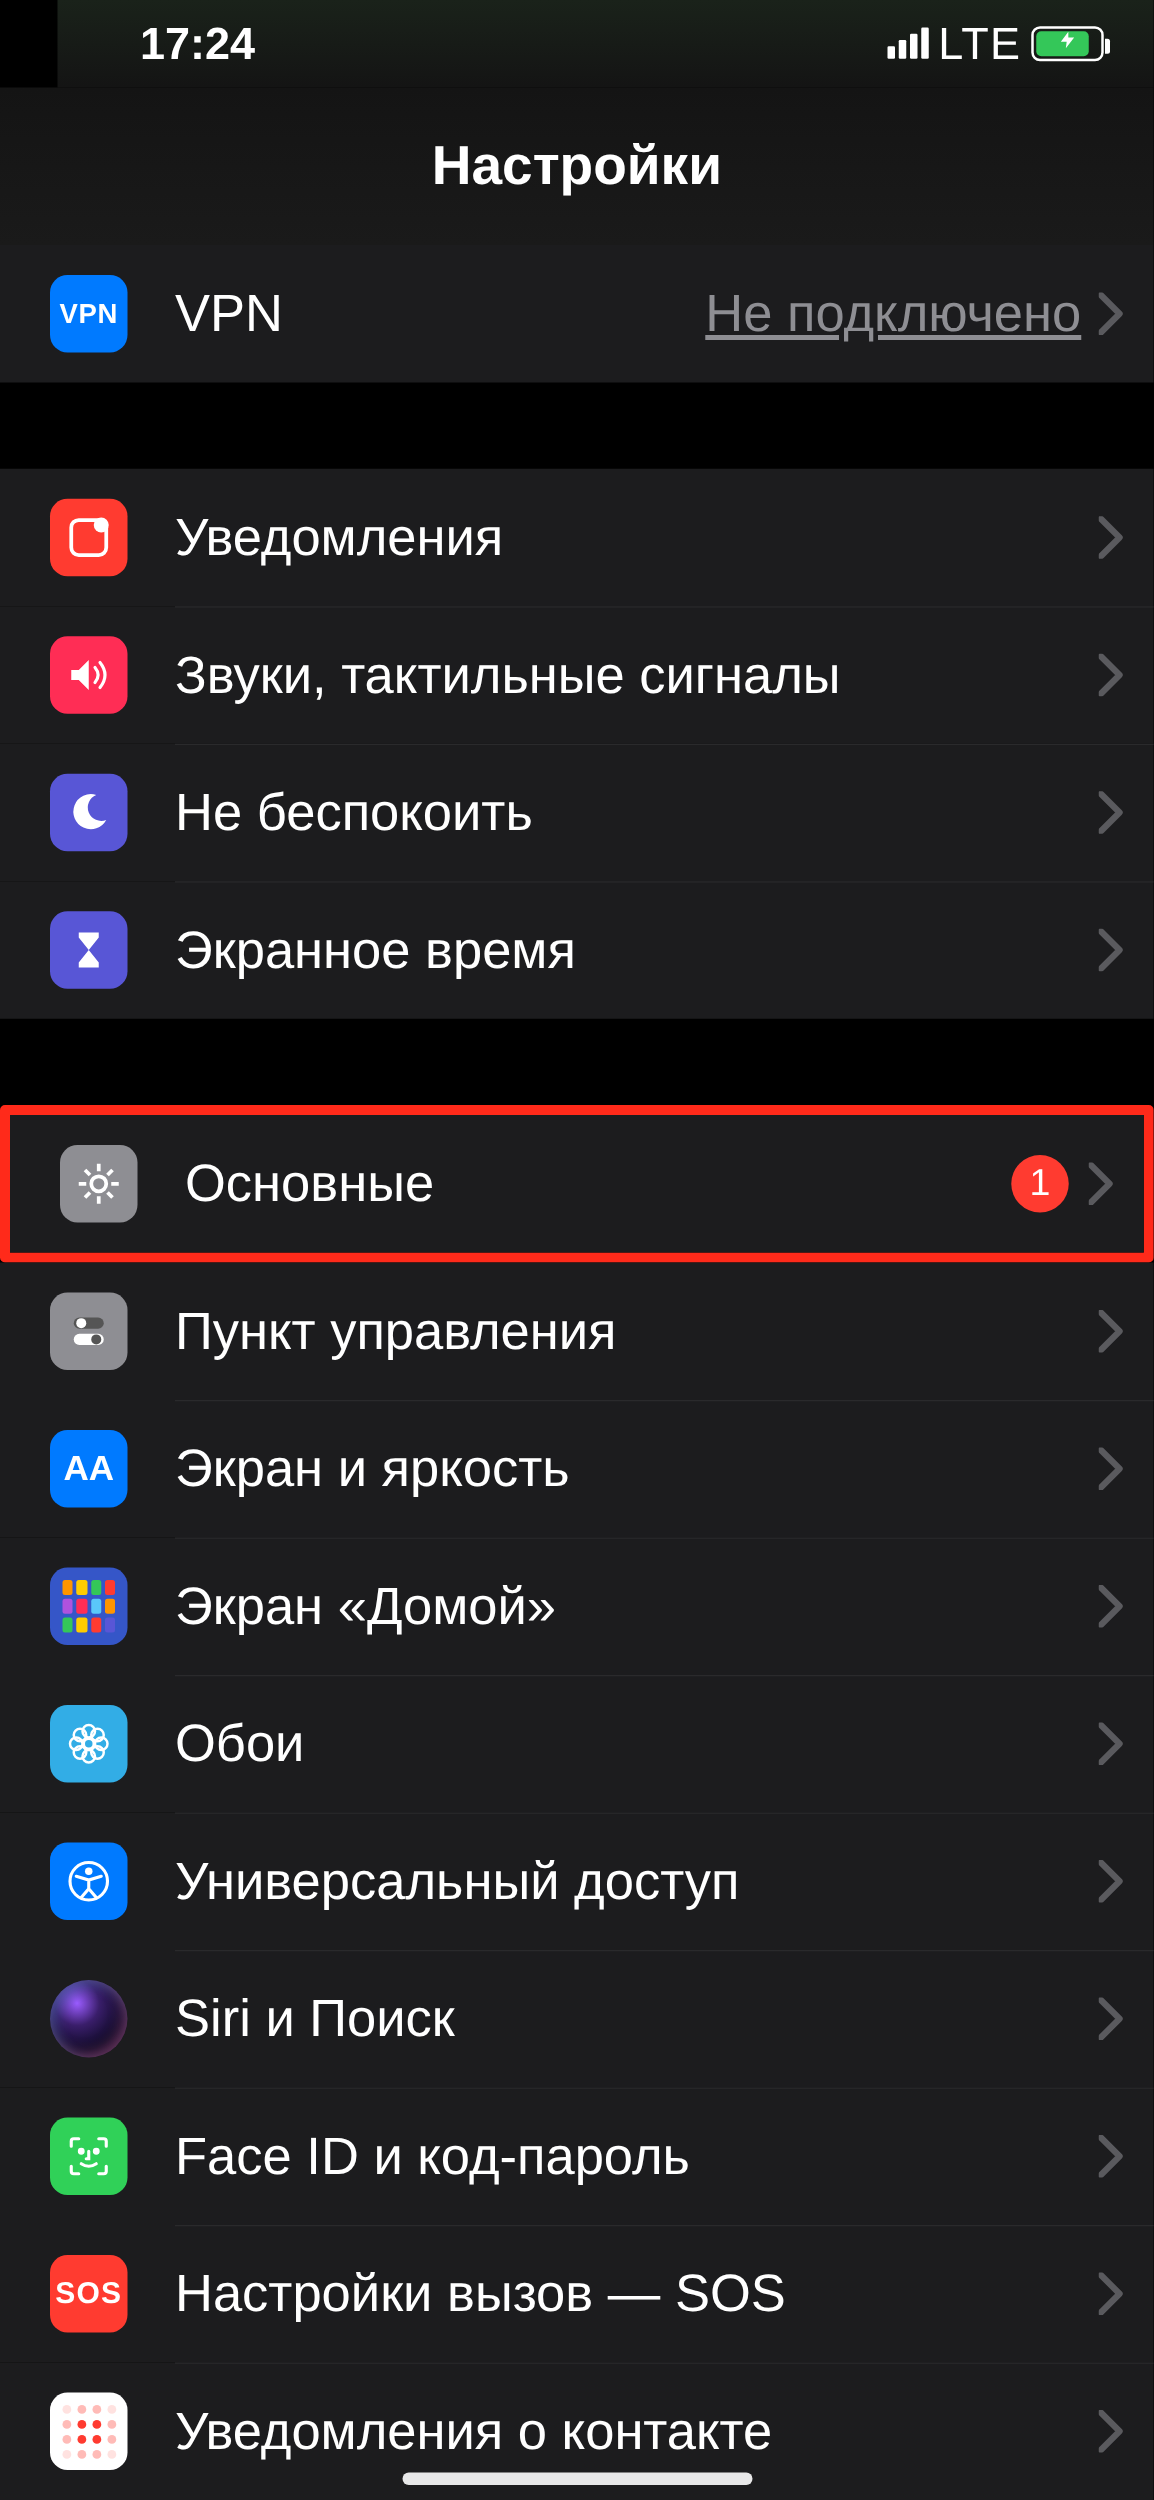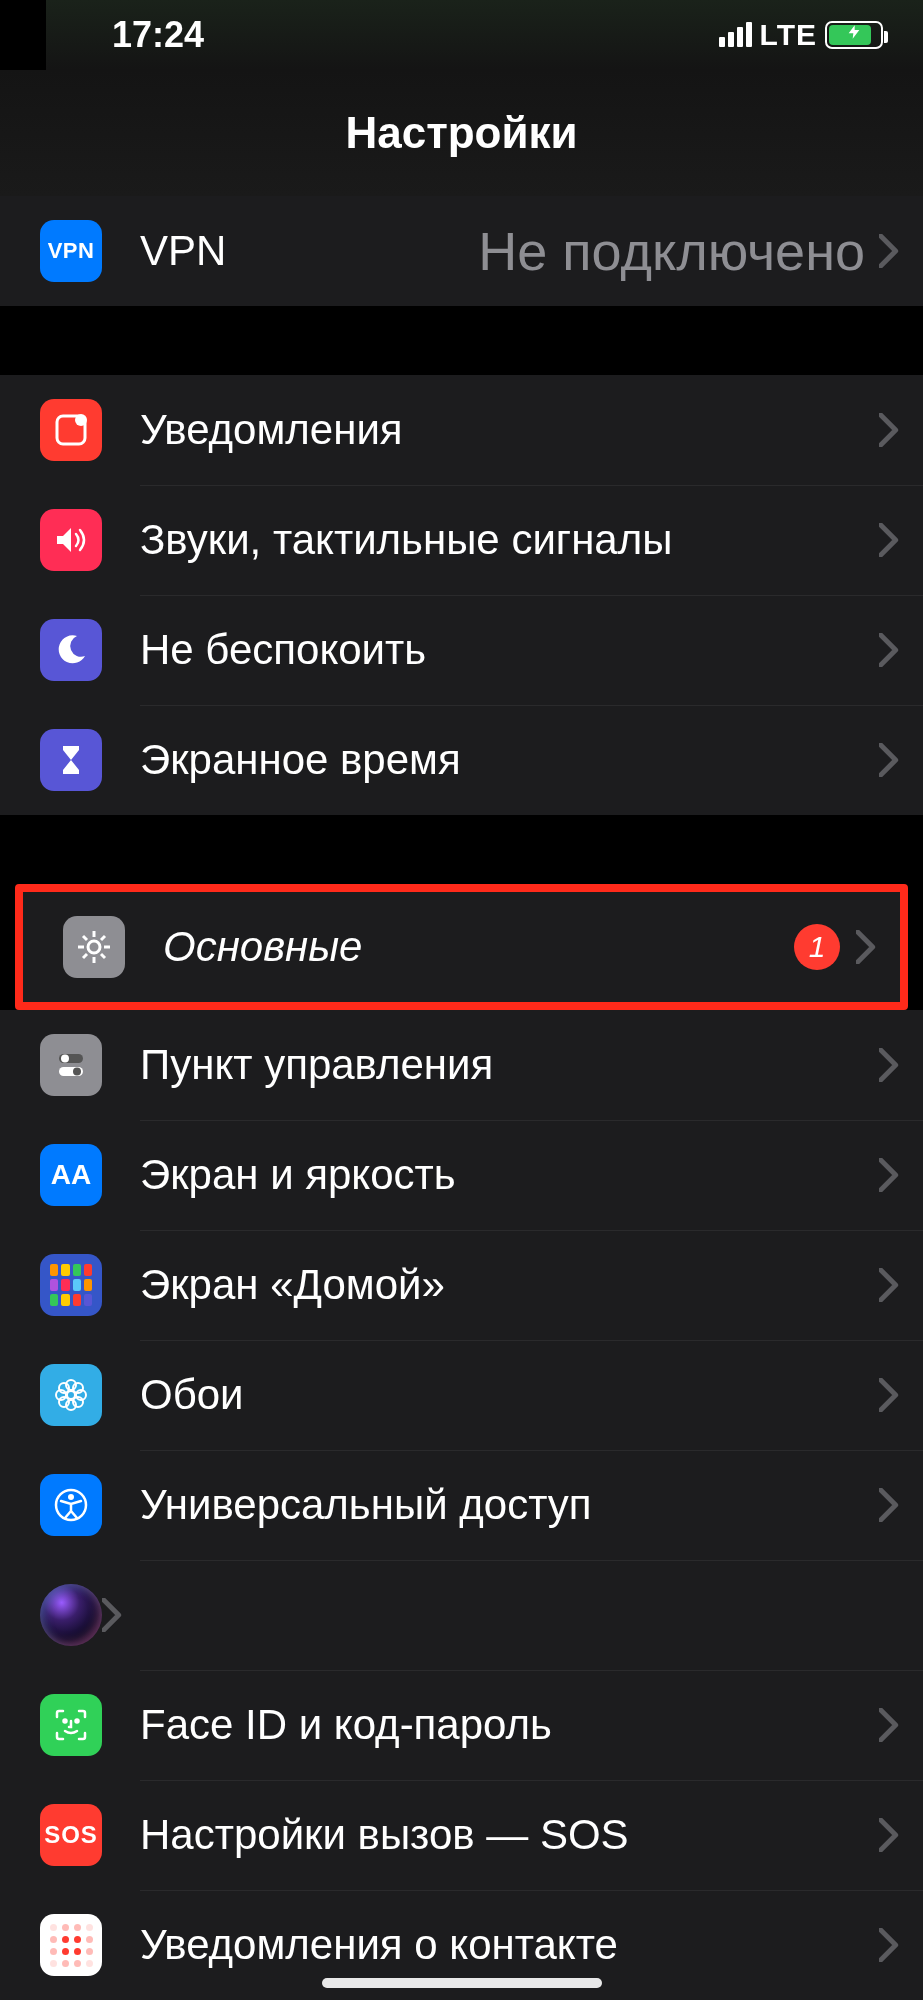--- a/index.html
+++ b/index.html
@@ -37,21 +37,21 @@
     display: flex;
     align-items: center;
     gap: 8px;
   }
   .signal-bars { display: flex; align-items: flex-end; gap: 3px; }
   .signal-bars span { width: 6px; background: #fff; border-radius: 1px; }
   .signal-bars span:nth-child(1){height:10px}
   .signal-bars span:nth-child(2){height:15px}
   .signal-bars span:nth-child(3){height:20px}
   .signal-bars span:nth-child(4){height:25px}
-  .network-label { font-size: 30px; font-weight: 700; letter-spacing: 1px; color:#fff;text-align:center; }
+  .network-label { font-size: 36px; font-weight: 400; letter-spacing: 1px; color:#fff;text-align:center; }
   .battery {
     width: 58px; height: 28px; border: 2.5px solid #fff; border-radius: 7px;
     position: relative; display:flex; align-items:center; justify-content:center;
   }
   .battery::after {
     content:""; position:absolute; right:-7px; top:8px; width:4px; height:12px;
     background:#fff; border-radius:0 2px 2px 0;
   }
   .battery-fill {
     position:absolute; left:2px; top:2px; bottom:2px; width:42px;
@@ -96,40 +96,40 @@
     flex: 1 1 auto;
     font-size: 42px;
     font-weight: 400;
     color: #fff;
     margin-left: 38px;
     white-space: nowrap;
     overflow: hidden;
     text-overflow: ellipsis;
   }
   .row-value {
-    font-size: 54px;
+    font-size: 42px;
     color: #8e8e93;
     margin-right: 14px;
+    text-decoration: underline;
   }
   .badge {
     min-width: 46px; height: 46px; border-radius: 23px;
     background:#ff3b30; color:#fff; font-size:30px; font-weight:500;
     display:flex; align-items:center; justify-content:center;
     margin-right: 16px; padding:0 10px;
   }
   .chevron {
     color:#5a5a5e; flex-shrink:0;
   }
   .chevron svg { width:20px; height:34px; display:block; }
 
   .highlight-box {
     border: 8px solid #ff2a1a;
     border-radius: 4px;
-    margin: 0 15px;
-    font-style: italic;
+    margin: 0 0;
   }
   .highlight-box .row { background:#1c1c1e; }
 
   
   .bg-blue   { background:#007aff; }
   .bg-red    { background:#ff3b30; }
   .bg-pink   { background:#ff2d55; }
   .bg-purple { background:#5856d6; }
   .bg-gray   { background:#8e8e93; }
   .bg-teal   { background:#32ade6; }
@@ -395,20 +395,21 @@
       <div class="row-label">Универсальный доступ</div>
       <div class="chevron">
           <svg viewBox="0 0 12 20">
             <path d="M1 1 L10 10 L1 19" stroke="currentColor" stroke-width="3" fill="none" stroke-linecap="round" stroke-linejoin="round"></path>
           </svg>
         </div>
     </div>
 
     <div class="row">
       <div class="siri-orb"></div>
+      <div class="row-label">Siri и Поиск</div>
       <div class="chevron">
           <svg viewBox="0 0 12 20">
             <path d="M1 1 L10 10 L1 19" stroke="currentColor" stroke-width="3" fill="none" stroke-linecap="round" stroke-linejoin="round"></path>
           </svg>
         </div>
     </div>
 
     <div class="row">
       <div class="icon-box bg-green">
         <svg viewBox="0 0 40 40">

